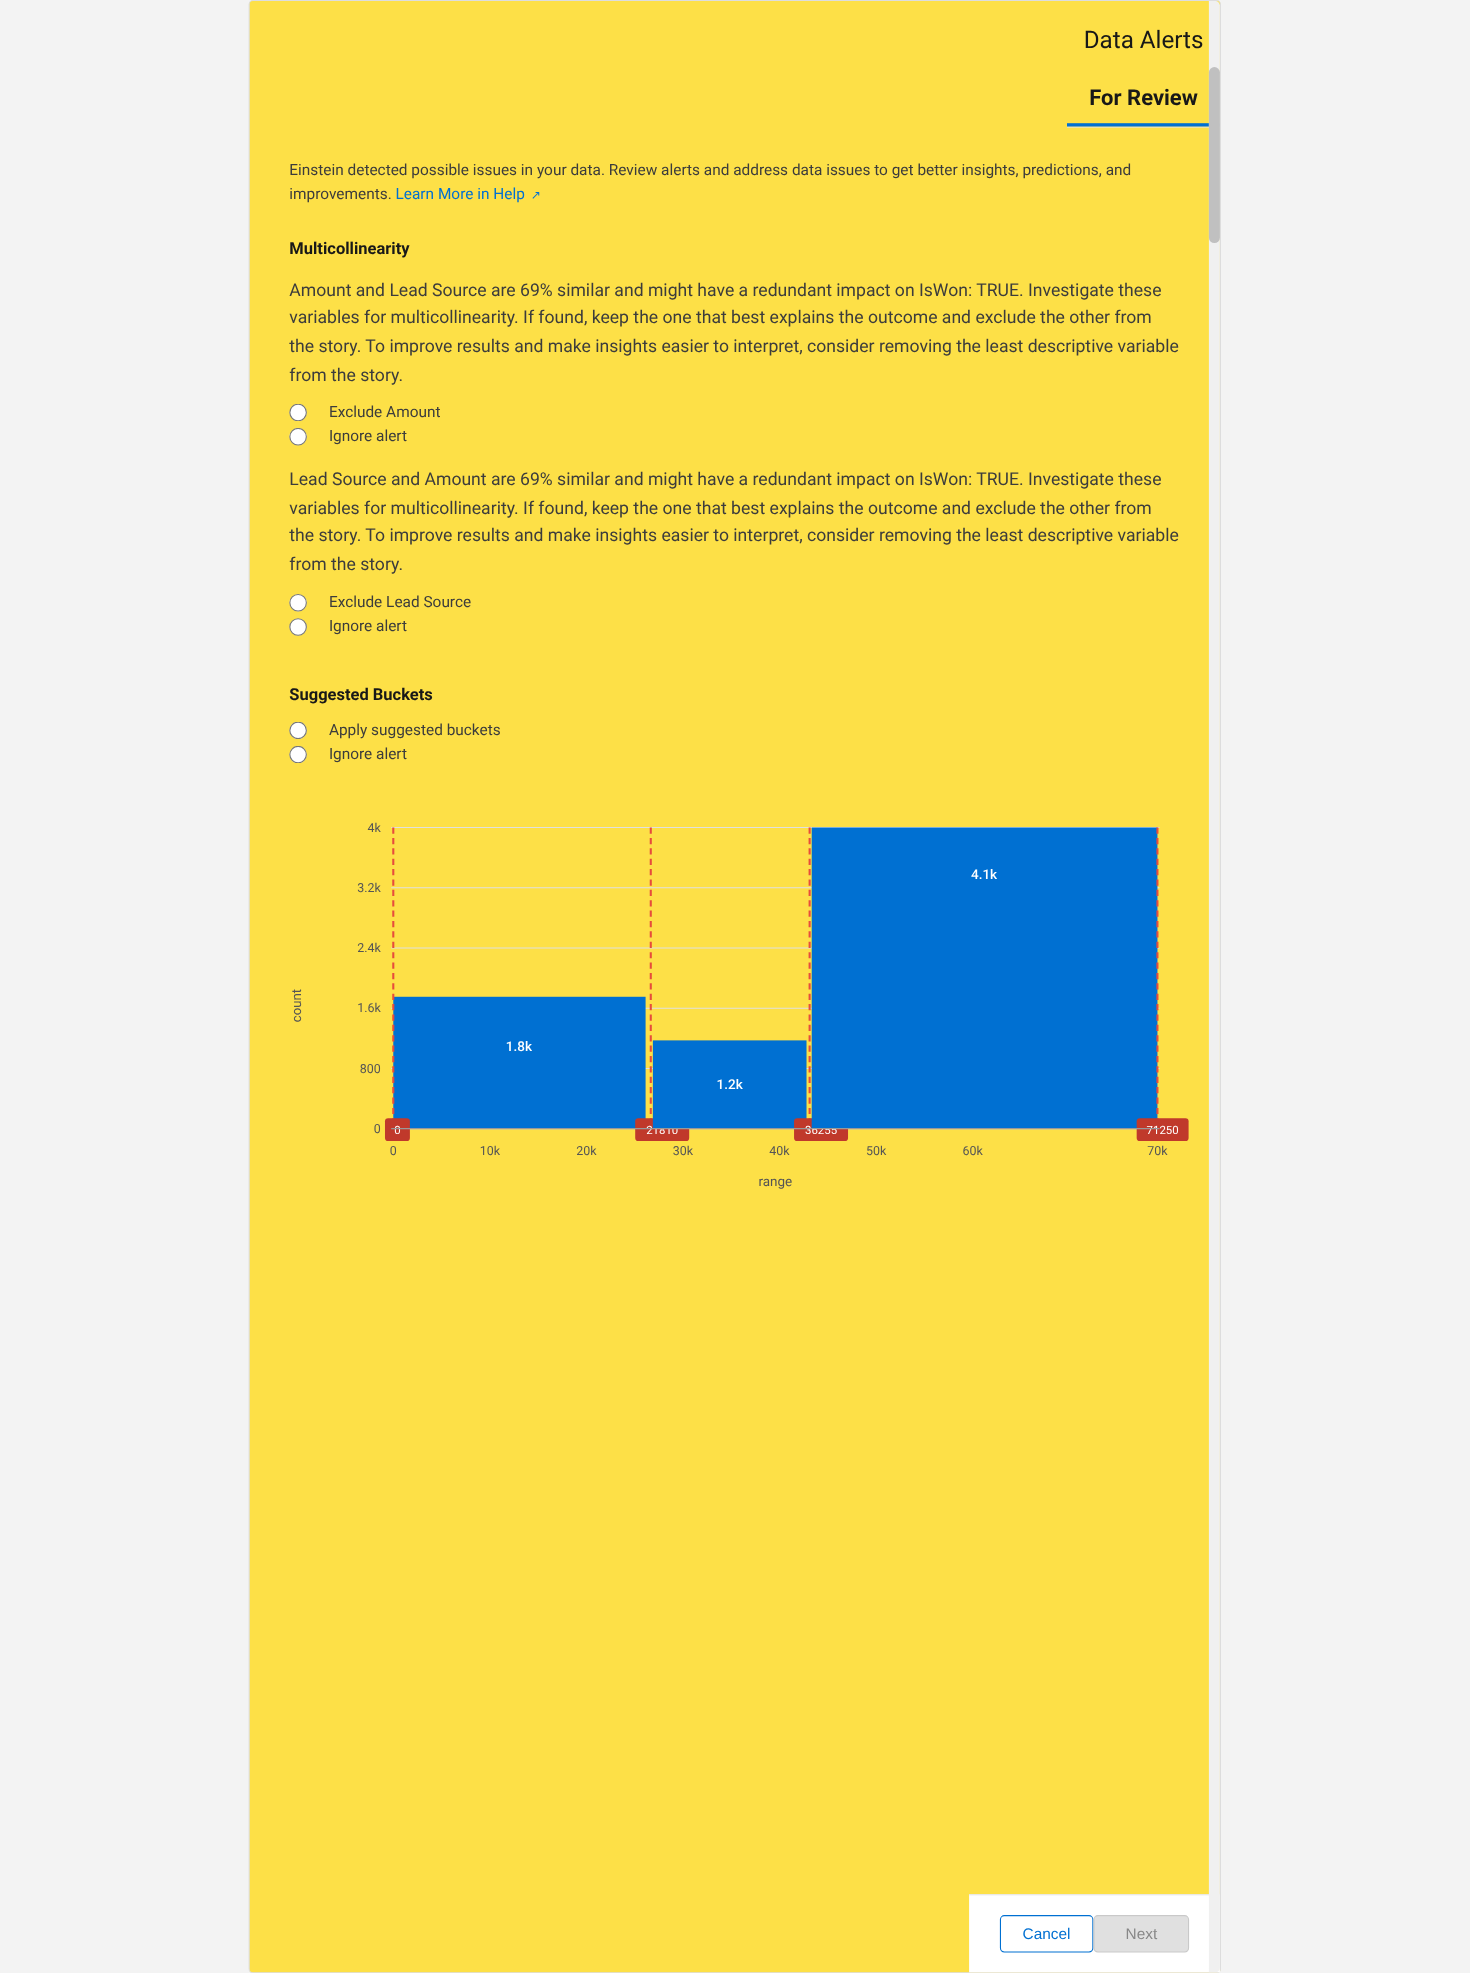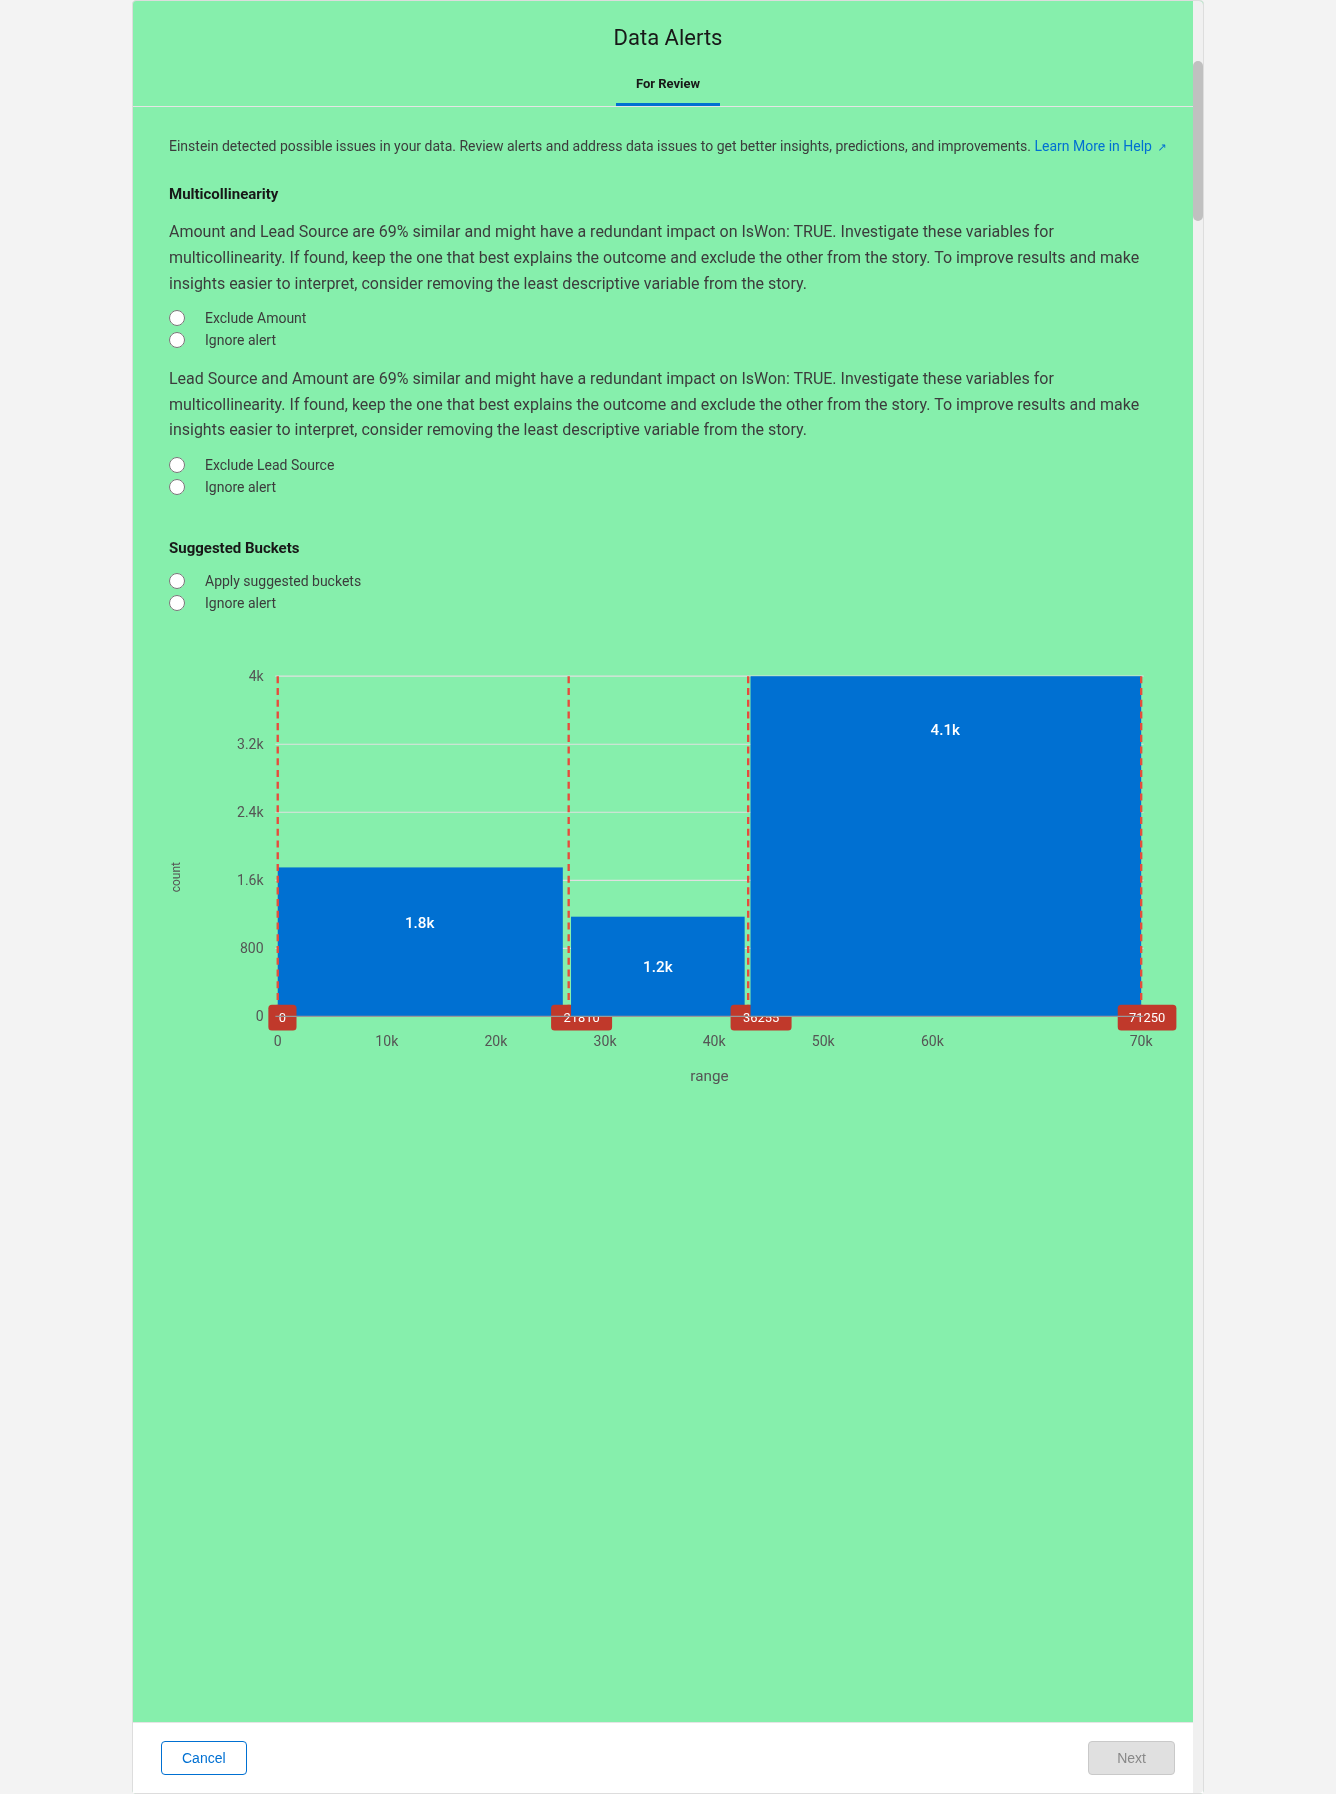--- a/index.html
+++ b/index.html
@@ -5,47 +5,48 @@
     * { box-sizing: border-box; margin: 0; padding: 0; }
     body {
       font-family: -apple-system, BlinkMacSystemFont, 'Segoe UI', Roboto, sans-serif;
       background: #f3f3f3;
       display: flex;
       justify-content: center;
       align-items: center;
       min-height: 100vh;
     }
     .modal {
-      background: #86efac;
-      width: 1072px;
+      background: #fde047;
+      width: 884px;
       min-height: 1794px;
       border: 1px solid #ddd;
       border-radius: 4px;
       display: flex;
       flex-direction: column;
       position: relative;
+      align-items: flex-end;
     }
     .modal-header {
       padding: 24px 0 0 0;
       text-align: center;
       border-bottom: 1px solid #e5e5e5;
     }
     .modal-title {
       font-size: 22px;
       font-weight: 400;
       color: #181818;
       margin-bottom: 16px;
     }
     .tab-bar {
       display: flex;
       justify-content: center;
     }
     .tab-item {
       padding: 10px 20px 12px;
-      font-size: 13px;
+      font-size: 20px;
       font-weight: 700;
       color: #181818;
       border-bottom: 3px solid #0070d2;
       cursor: pointer;
     }
     .modal-body {
       padding: 28px 36px;
       flex: 1;
       overflow-y: auto;
     }

